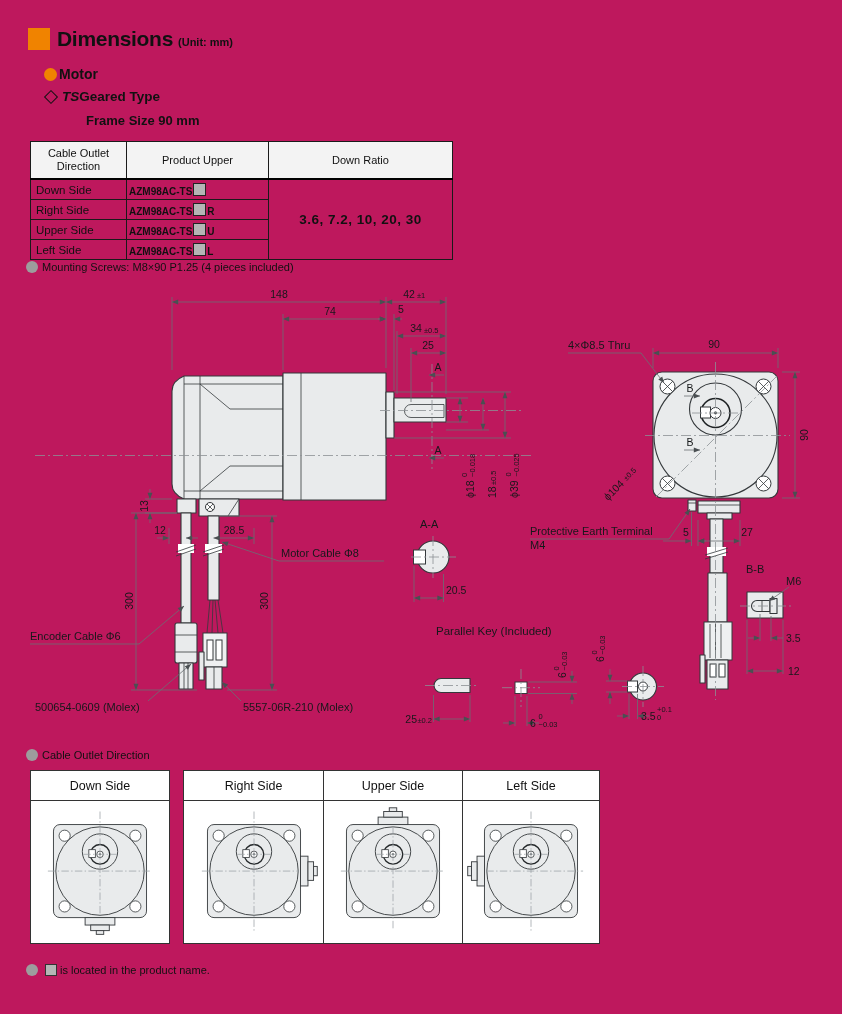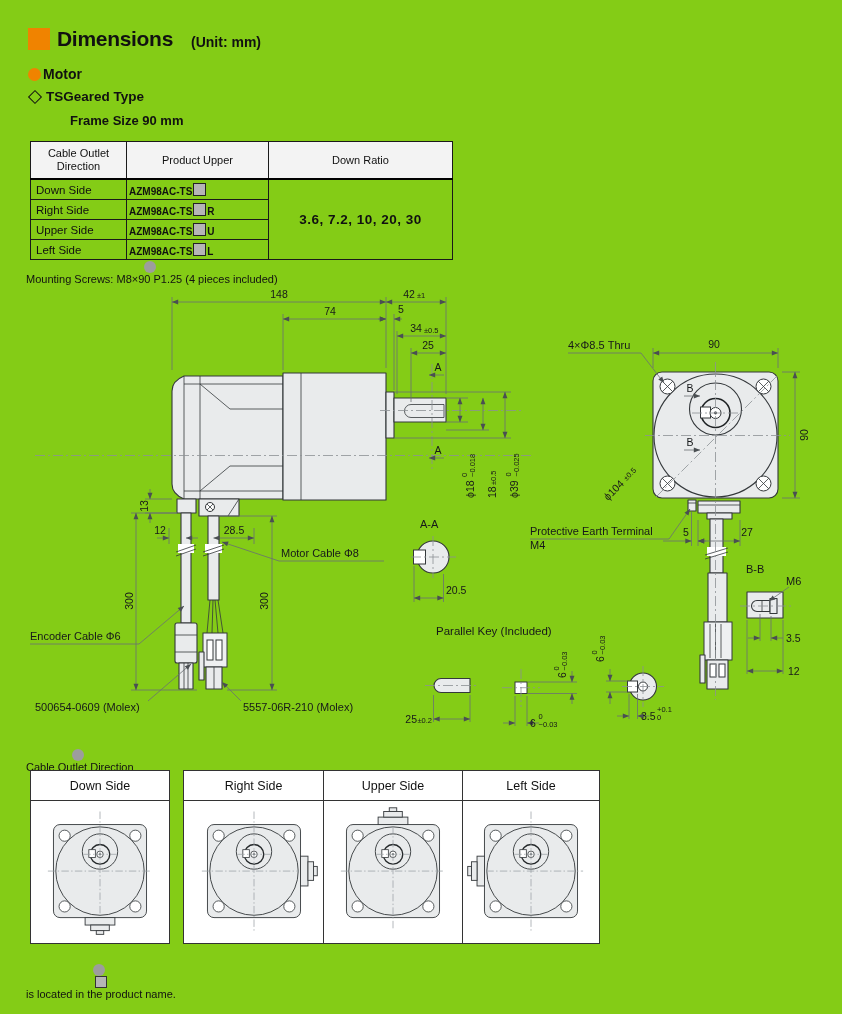--- a/index.html
+++ b/index.html
@@ -1,39 +1,39 @@
 <!DOCTYPE html>
 <html><head>
 <meta charset="utf-8">
 <style>
   html,body{margin:0;padding:0;background:#fff;}
-  .page{position:relative;width:842px;height:1014px;background:#84cc16;
+  .page{position:relative;width:842px;height:1014px;background:#be185d;
         font-family:"Liberation Sans",sans-serif;color:#111;overflow:hidden;}
   
   .hdr{position:absolute;left:28px;top:27px;display:flex;align-items:center;}
   .hdr-sq{width:22px;height:22px;background:#F08300;display:inline-block;margin-right:7px;}
   .hdr-title{font-size:21px;font-weight:bold;letter-spacing:-0.3px;}
-  .hdr-unit{font-size:14px;font-weight:bold;margin-left:18px;margin-top:6px;}
-  .row-line{position:absolute;left:28px;display:flex;align-items:center;font-weight:bold;justify-content:center;}
+  .hdr-unit{font-size:11px;font-weight:bold;margin-left:5px;margin-top:6px;}
+  .row-line{position:absolute;left:44px;display:flex;align-items:center;font-weight:bold;justify-content:center;}
   .dot{width:13px;height:13px;border-radius:50%;background:#F08300;display:inline-block;margin-right:2px;}
   .diamond{width:8px;height:8px;border:1.6px solid #111;transform:rotate(45deg);display:inline-block;margin:0 6px 0 2px;}
   
   .spec{position:absolute;left:30px;top:141px;border-collapse:collapse;table-layout:fixed;}
   .spec td,.spec th{border:1px solid #1a1a1a;padding:0 5px;}
   .spec{border:1.5px solid #000;}
   .spec thead th{height:36px;font-size:11px;font-weight:normal;background:#f3f3f3;
                  border-bottom:2.2px solid #000;text-align:center;line-height:1.15;}
   .spec td{height:19px;font-size:11.5px;}
   .spec td.prod{font-weight:bold;font-size:10px;padding-left:2px;}
   .spec td.gear{font-weight:bold;font-size:13.5px;text-align:center;letter-spacing:0.5px;margin-top:36px;}
   .gbox{display:inline-block;width:11px;height:11px;background:#b5b5b5;border:1.2px solid #222;
         vertical-align:-1px;margin:0 1px;}
   .gbox2{display:inline-block;width:10px;height:10px;background:#b5b5b5;border:1px solid #333;
         vertical-align:-1px;margin:0 3px;}
-  .note{position:absolute;font-size:11px;color:#111;display:flex;align-items:center;flex-direction:column;}
+  .note{position:absolute;font-size:11px;color:#111;display:flex;align-items:center;}
   .gdot{width:12px;height:12px;border-radius:50%;background:#9d9d9d;display:inline-block;margin-right:4px;flex:none;}
   
   .drawing{position:absolute;left:25px;top:282px;}
   svg text{font-family:"Liberation Sans",sans-serif;}
   .p{fill:#e9ebec;stroke:#34383b;stroke-width:1.1;stroke-linejoin:round;}
   .pw{fill:#ffffff;stroke:#34383b;stroke-width:1;}
   .pc{fill:#eef0f1;stroke:#34383b;stroke-width:1;}
   .ln{stroke:#34383b;stroke-width:0.8;fill:none;}
   .cl{stroke:#8b9094;stroke-width:0.8;stroke-dasharray:10 3 2 3;fill:none;}
   .dim{stroke:#6a7074;stroke-width:0.8;fill:none;}
@@ -62,21 +62,21 @@
     <span class="hdr-unit">(Unit: mm)</span>
   </div>
 
   <div class="row-line" style="top:66px;font-size:14px;">
     <span class="dot"></span>
     <span>Motor</span>
   </div>
 
   <div class="row-line" style="top:89px;font-size:13.5px;">
     <span class="diamond"></span>
-    <span style="">TS</span>
+    <span style="font-style:italic;">TS</span>
     <span>Geared Type</span>
   </div>
 
   <div class="row-line" style="top:113px;font-size:13px;margin-left:42px;">
     <span>Frame Size 90 mm</span>
   </div>
 
   <table class="spec">
     <colgroup>
         <col style="width:96px">

